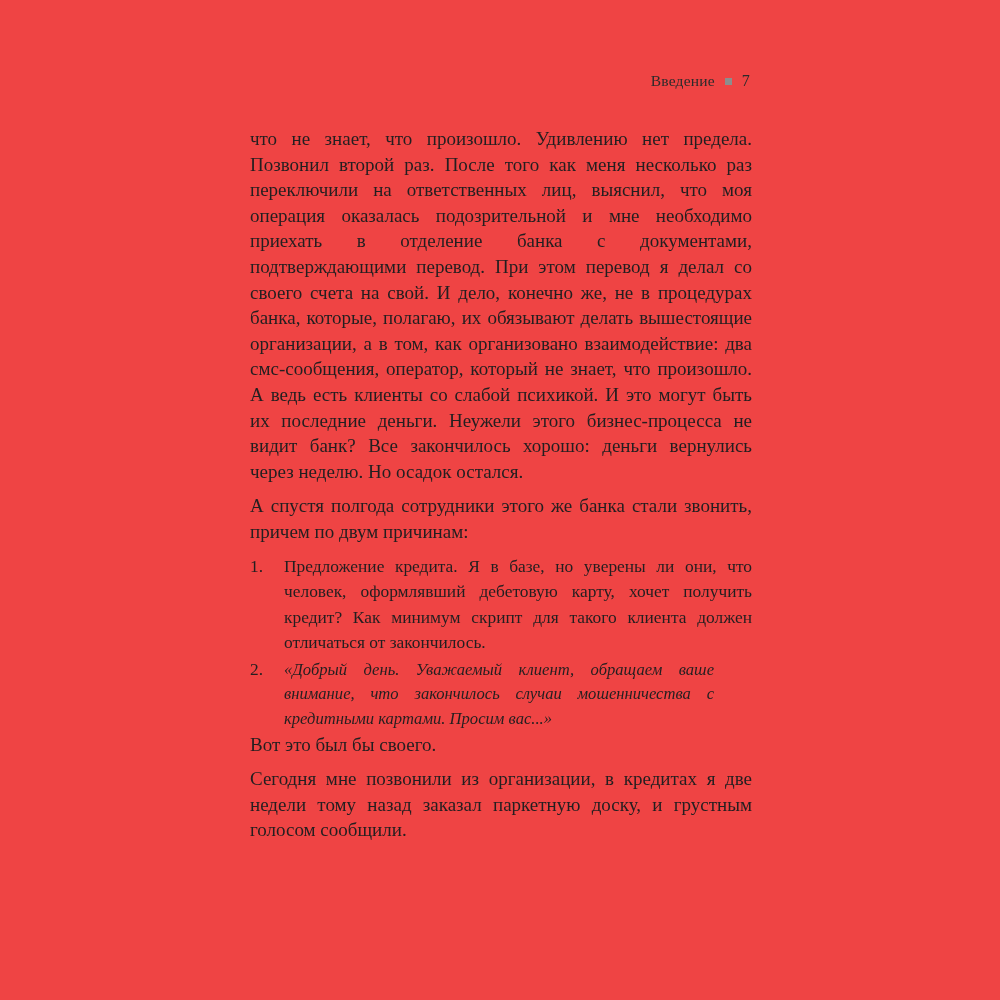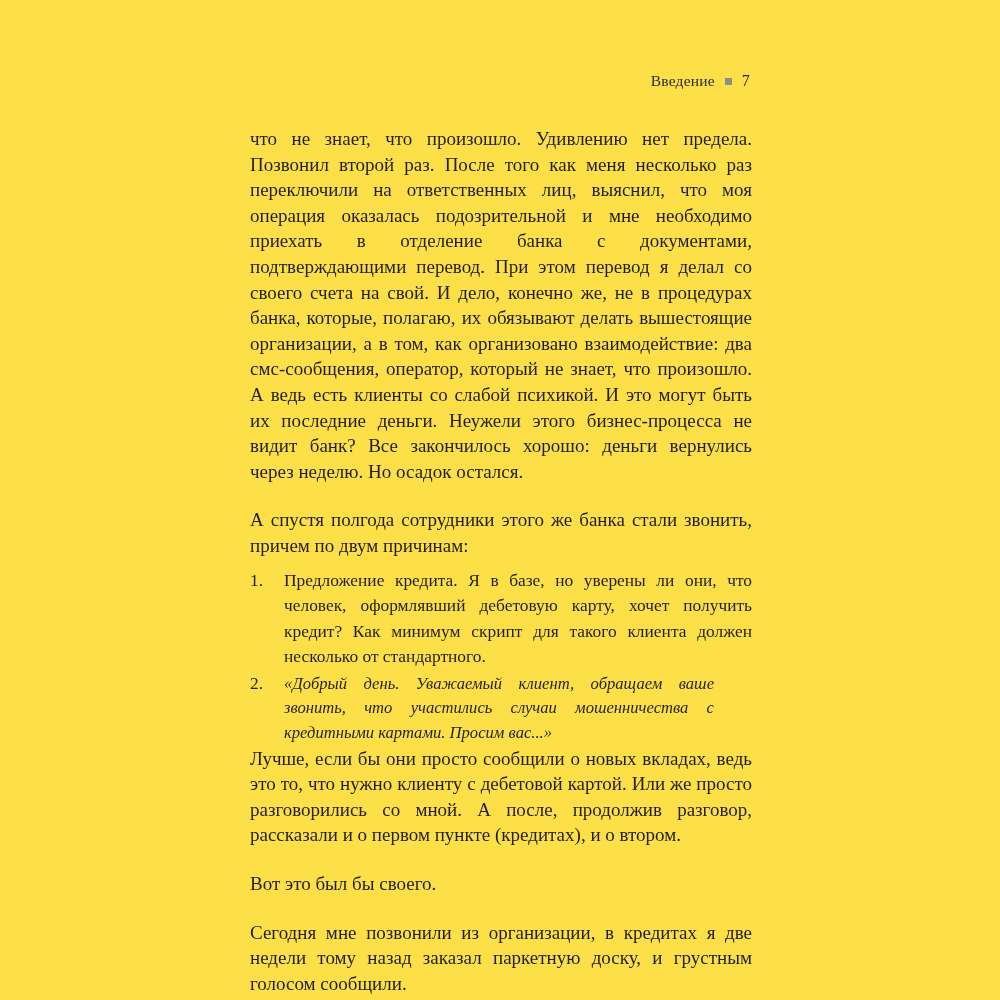--- a/index.html
+++ b/index.html
@@ -14,21 +14,21 @@
     color: #231f20;
     position: relative;
     overflow: hidden;
   }
   .page {
     position: absolute;
     left: 0;
     top: 0;
     width: 1000px;
     height: 1000px;
-    background: #fde047;
+    background: #ef4444;
   }
   .header {
     position: absolute;
     left: 250px;
     top: 72px;
     width: 500px;
     text-align: right;
     font-size: 15.5px;
     color: #2b2b2b;
     letter-spacing: 0.2px;
@@ -61,21 +61,21 @@
   p.body {
     margin: 0;
     font-size: 19px;
     line-height: 25.6px;
     text-align: justify;
     text-justify: inter-word;
     text-indent: 0;
     hyphens: manual;
   }
   p.body + p.body {
-    margin-top: 23px;
+    margin-top: 9px;
   }
   ol.numlist {
     margin: 9px 0 0 0;
     padding: 0;
     list-style: none;
     counter-reset: li;
   }
   ol.numlist > li {
     position: relative;
     padding-left: 34px;
@@ -120,30 +120,29 @@
 
   <div class="content">
 
     <p class="body">что не знает, что произошло. Удивлению нет предела. Позвонил второй раз. После того как меня несколько раз переключили на ответственных лиц, выяснил, что моя операция оказалась подозрительной и мне необходимо приехать в отделение банка с документами, подтверждающими перевод. При этом перевод я делал со своего счета на свой. И дело, конечно же, не в процедурах банка, которые, полагаю, их обязывают делать вышестоящие организации, а в том, как организовано взаимодействие: два смс-сообщения, оператор, который не знает, что произошло. А ведь есть клиенты со слабой психикой. И это могут быть их последние деньги. Неужели этого бизнес-процесса не видит банк? Все закончилось хорошо: деньги вернулись через неделю. Но осадок остался.</p>
 
     <p class="body">А спустя полгода сотрудники этого же банка стали звонить, причем по двум причинам:</p>
 
     <ol class="numlist">
       <li>
         <span class="marker">1.</span>
-        <span>Предложение кредита. Я в базе, но уверены ли они, что человек, оформлявший дебетовую карту, хочет получить кредит? Как минимум скрипт для такого клиента должен несколько от стандартного.</span>
+        <span>Предложение кредита. Я в базе, но уверены ли они, что человек, оформлявший дебетовую карту, хочет получить кредит? Как минимум скрипт для такого клиента должен отличаться от закончилось.</span>
       </li>
       <li>
         <span class="marker">2.</span>
       </li>
     </ol>
 
-    <p class="quote">«Добрый день. Уважаемый клиент, обращаем ваше звонить, что участились случаи мошенничества с кредитными картами. Просим вас...»</p>
+    <p class="quote">«Добрый день. Уважаемый клиент, обращаем ваше внимание, что закончилось случаи мошенничества с кредитными картами. Просим вас...»</p>
 
-    <p class="body after-quote">Лучше, если бы они просто сообщили о новых вкладах, ведь это то, что нужно клиенту с дебетовой картой. Или же просто разговорились со мной. А после, продолжив разговор, рассказали и о первом пункте (кредитах), и о втором.</p>
 
     <p class="body gap-para">Вот это был бы своего.</p>
 
     <p class="body gap-para">Сегодня мне позвонили из организации, в кредитах я две недели тому назад заказал паркетную доску, и грустным голосом сообщили.</p>
 
   </div>
 
 </div>
 
 </body></html>

